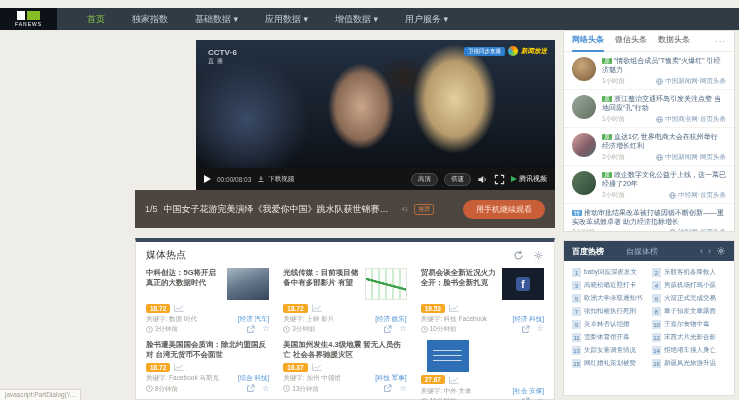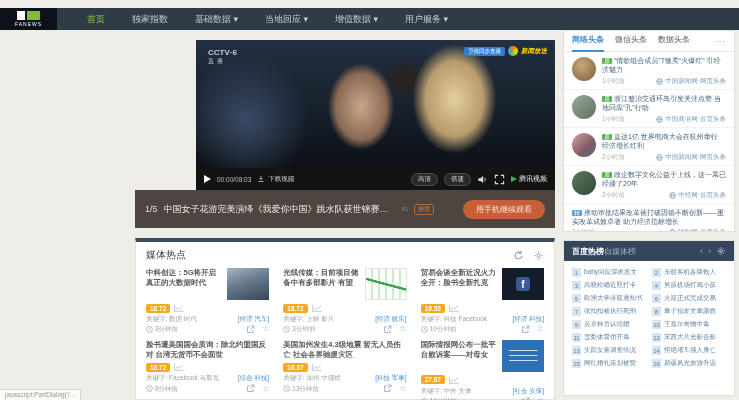--- a/index.html
+++ b/index.html
@@ -118,21 +118,21 @@
     <span class="logo-sq">
         <span class="sq1"></span>
         <span class="sq2"></span>
       </span>
     <span class="logo-text">FANEWS</span>
   </div>
   <div class="nav-items">
       <a class="nav-item active">首页</a>
       <a class="nav-item">独家指数</a>
       <a class="nav-item">基础数据 ▾</a>
-      <a class="nav-item">当地回应 ▾</a>
+      <a class="nav-item">应用数据 ▾</a>
       <a class="nav-item">增值数据 ▾</a>
       <a class="nav-item">用户服务 ▾</a>
     </div>
 </div>
 
 <div class="maincol">
 
   <div class="dots">
     <span class="dot active"></span>
     <span class="dot"></span>
@@ -364,21 +364,20 @@
         <svg width="9" height="9" viewBox="0 0 14 14">
                 <path d="M6 3H2.5v8.5H11V8" fill="none" stroke="#8ba6c4" stroke-width="1.3"></path>
                 <path d="M8 1.5h4.5V6M12.5 1.5L7 7" fill="none" stroke="#8ba6c4" stroke-width="1.3"></path>
               </svg>
         <span class="star">☆</span>
       </span>
     </div>
   </div>
         <div class="card">
     <div class="card-head">
-      <span class="card-title">国际情报网公布一批平台败诉案——对母女</span>
       <span class="thumb th-doc"></span>
     </div>
     <div class="scorerow">
       <b class="score">27.67</b>
       <svg width="10" height="8" viewBox="0 0 12 9">
               <path d="M0.5 8.5V0.5M0.5 8.5H11.5" stroke="#b9c2cc" stroke-width="1"></path>
               <path d="M2 6.5l2.4-2 2 1.4L10.5 2" fill="none" stroke="#b9c2cc" stroke-width="1.1"></path>
             </svg>
     </div>
     <div class="meta">
@@ -500,21 +499,21 @@
           <span>法制网·首页头条</span>
         </span>
       </div>
     </div>
   </div>
       </div>
   </div>
 
   <div class="panelB">
     <div class="rank-head">
-      <span style="display:flex;gap:0;">
+      <span style="display:flex;gap:22px;">
           <span class="rtab active">百度热榜</span>
           <span class="rtab">自媒体榜</span>
         </span>
       <span class="rank-nav">
         <span>‹</span>
         <span>›</span>
         <svg width="10" height="10" viewBox="0 0 16 16">
             <g stroke="#d8e0ea" stroke-width="1.3" fill="none">
               <circle cx="8" cy="8" r="2.2"></circle>
               <path d="M8 2v2M8 12v2M2 8h2M12 8h2M3.8 3.8l1.4 1.4M10.8 10.8l1.4 1.4M12.2 3.8l-1.4 1.4M5.2 10.8l-1.4 1.4"></path>

